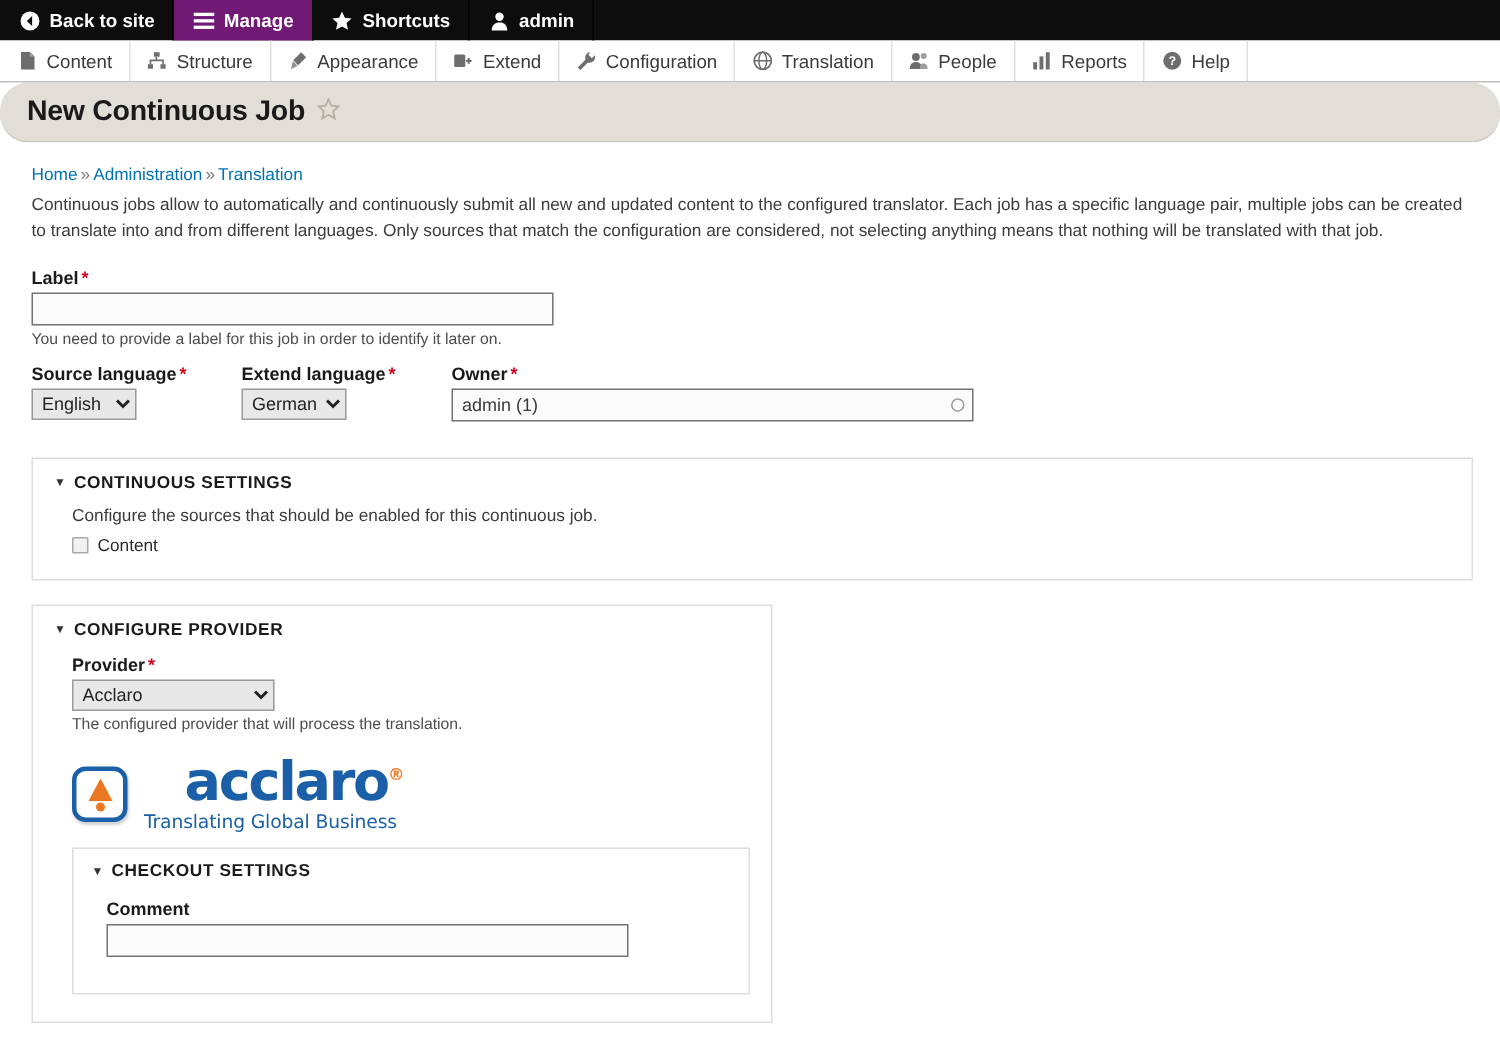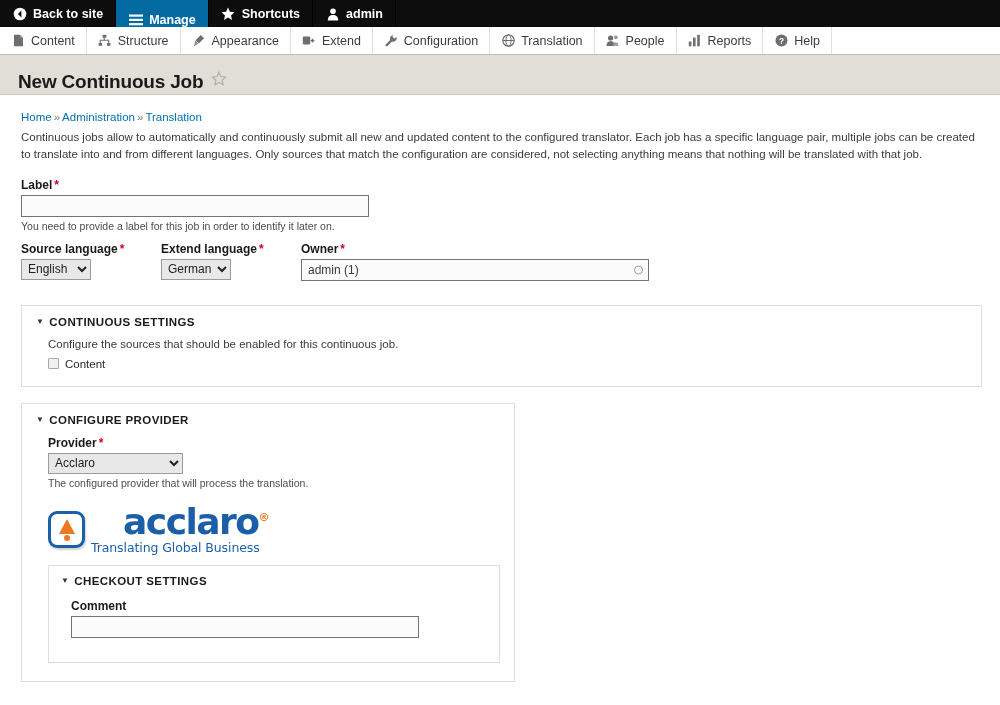--- a/index.html
+++ b/index.html
@@ -25,21 +25,21 @@
     display: flex;
     align-items: center;
     gap: 6px;
     padding: 0 12px;
     font-size: 12.5px;
     font-weight: bold;
     color: #fff;
     white-space: nowrap;
     border-right: 1px solid #000;
   }
-  .tb-item.active { background: #0369a1; align-items: flex-end; }
+  .tb-item.active { background: #701a75; }
   .tb-icon { display: inline-flex; align-items: center; justify-content: center; width: 15px; height: 15px; }
 
   
   #toolbar-menu {
     height: 28px;
     background: #fff;
     border-bottom: 1px solid #bfbfbf;
     display: flex;
     align-items: stretch;
   }
@@ -54,23 +54,24 @@
     white-space: nowrap;
   }
   .menu-icon { display: inline-flex; align-items: center; justify-content: center; width: 14px; height: 14px; opacity: .8; }
 
   
   #page-head {
     background: #e0ded6;
     border-bottom: 1px solid #c9c6bb;
     height: 40px;
     display: flex;
-    align-items: flex-start;
+    align-items: center;
     padding: 16px 18px;
     gap: 8px;
+    border-radius: 19px;
   }
   #page-title {
     font-size: 19px;
     font-weight: bold;
     color: #1a1a1a;
     letter-spacing: -0.2px;
   }
   .star-icon { color: #b3b0a6; font-size: 16px; line-height: 1; }
 
   
@@ -232,21 +233,21 @@
   .logo-reg {
     font-size: 11px;
     vertical-align: super;
     color: #ee7722;
     letter-spacing: 0;
   }
   .logo-tag {
     font-family: "DejaVu Sans", sans-serif;
     font-size: 12.5px;
     color: #1b5fa8;
-    text-align: left;
+    text-align: center;
     margin-top: 1px;
     letter-spacing: -0.1px;
   }
 
   #checkout-box {
     border: 1px solid #dededa;
     margin: 10px 0 0 0;
     padding: 9px 12px 14px 12px;
     width: 452px;
   }

